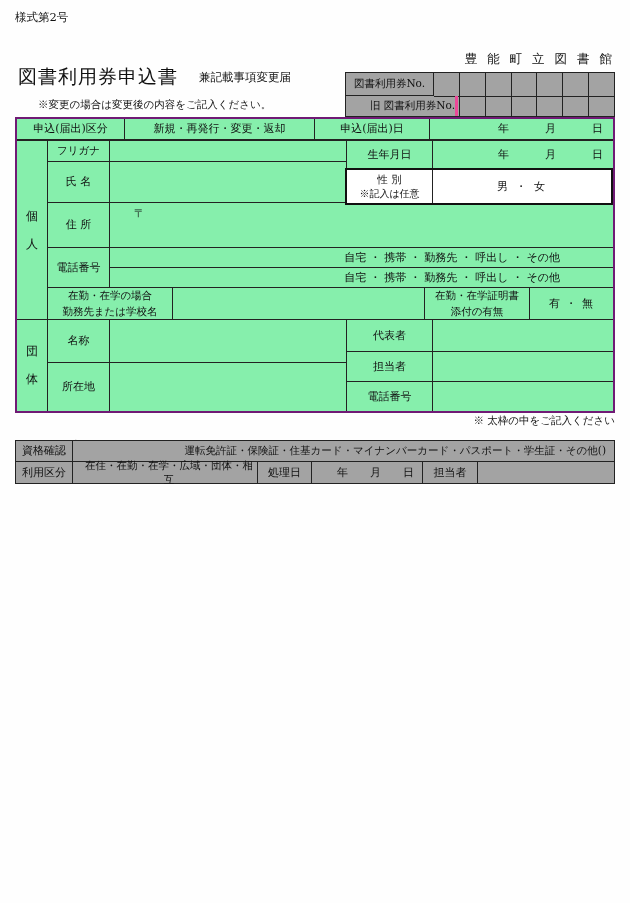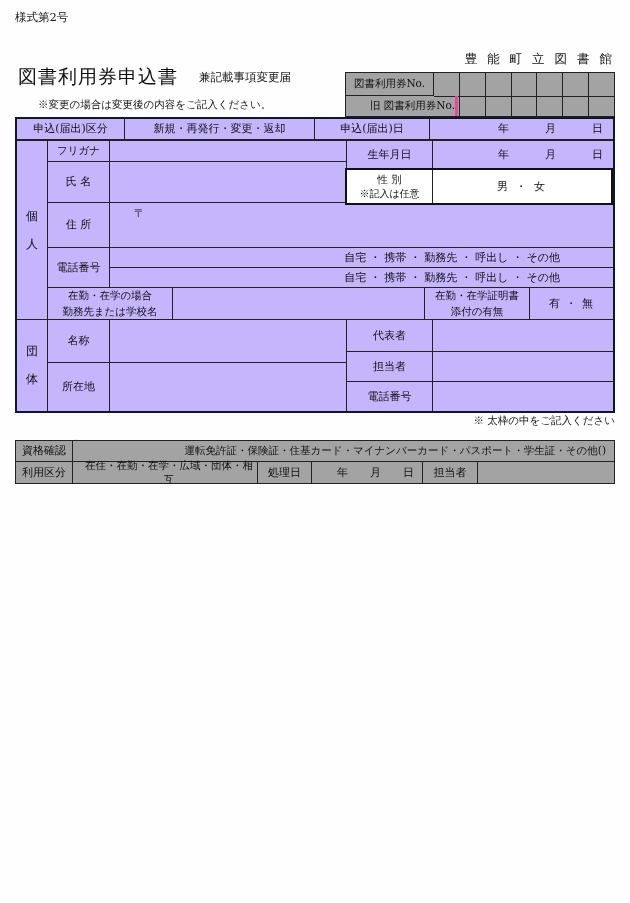--- a/index.html
+++ b/index.html
@@ -17,21 +17,21 @@
   .left{justify-content:flex-start;text-align:center;}
   .right{justify-content:flex-end;text-align:right;}
   .topleft{align-items:flex-start;justify-content:flex-start;text-align:left;}
   .col{flex-direction:column;}
   .br{border-right:1px solid #222;}
   .bb{border-bottom:1px solid #222;}
   .bb2{border-bottom:2px solid #222;}
   .fs10{font-size:10px;}
   .fs105{font-size:10.5px;}
   .datecell{justify-content:flex-end;gap:36px;padding-right:10px;}
-  .table-frame{position:absolute;box-sizing:border-box;border:2px solid #0f172a;background:#c4b5fd;}
+  .table-frame{position:absolute;box-sizing:border-box;border:2px solid #701a75;background:#86efac;}
   .thin-frame{position:absolute;box-sizing:border-box;border:1px solid #222;background:#a3a3a3;text-decoration:underline;}
   .vlabel{flex-direction:column;gap:13px;font-size:12px;}
   .no-cells{display:flex;position:absolute;}
   .no-cells > div{flex:1;border-left:1px solid #222;box-sizing:border-box;}
 </style>
 </head>
 <body>
 
 <div class="abs" style="left:15px;top:10px;font-size:11.5px;">様式第2号</div>
 

